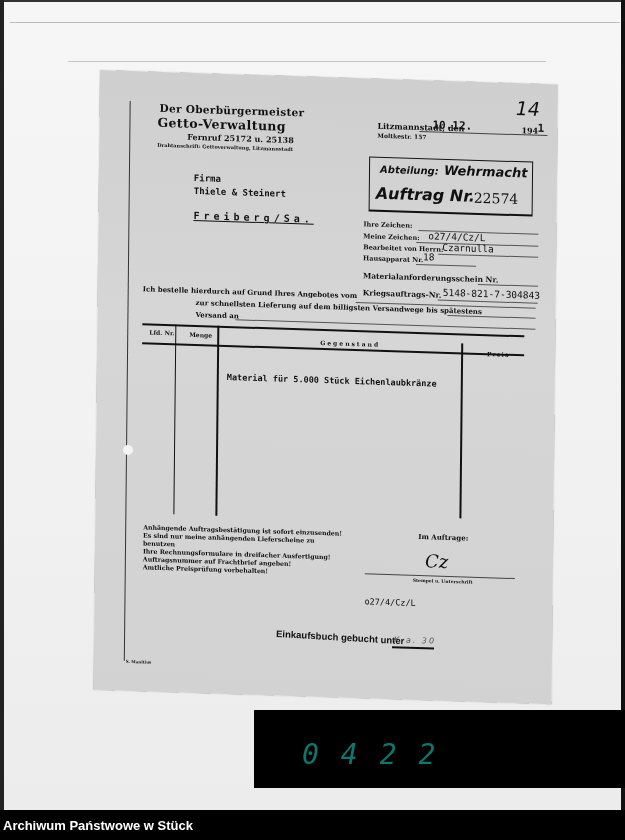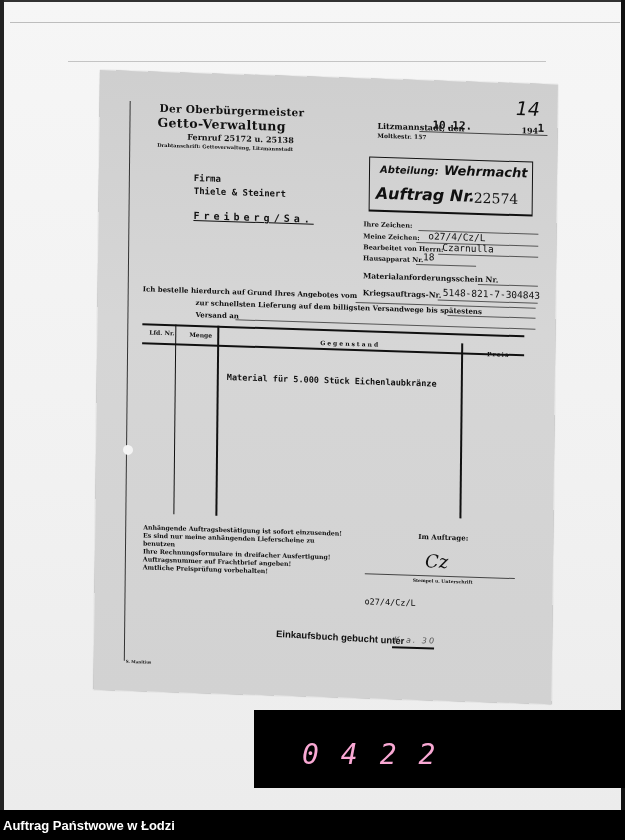--- a/index.html
+++ b/index.html
@@ -79,21 +79,21 @@
   .ledger-val { left: 300px; top: 556px; font-family: "DejaVu Sans", sans-serif; font-style: italic; font-size: 8px; color: #555; letter-spacing: 2px; }
   .printer { left: 32px; top: 588px; font-size: 4px; font-weight: bold; }
 
   .counter-strip {
     position: absolute; left: 254px; top: 710px; width: 371px; height: 78px;
     background: #000;
   }
   .counter-digits {
     position: absolute; left: 48px; top: 28px;
     font-family: "DejaVu Sans Mono", monospace; font-style: italic;
-    color: #f9a8d4; font-size: 28px; letter-spacing: 22px; font-weight: normal;
+    color: #0f766e; font-size: 28px; letter-spacing: 22px; font-weight: normal;
   }
   .footer-bar {
     position: absolute; left: 0; top: 810px; width: 625px; height: 30px; background: #000;
   }
   .footer-text {
     position: absolute; left: 3px; top: 8px; color: #fff;
     font-family: "Liberation Sans", sans-serif; font-weight: bold; font-size: 13px;
   }
 </style>
 </head>
@@ -190,14 +190,14 @@
   <div class="ledger-line"></div>
   <div class="ledger-val">K a. 30</div>
   <div class="printer">S. Manitius</div>
 </div>
 
 <div class="counter-strip">
   <div class="counter-digits">0422</div>
 </div>
 
 <div class="footer-bar">
-  <div class="footer-text">Auftrag Państwowe w Łodzi</div>
+  <div class="footer-text">Archiwum Państwowe w Stück</div>
 </div>
 
 </body></html>

